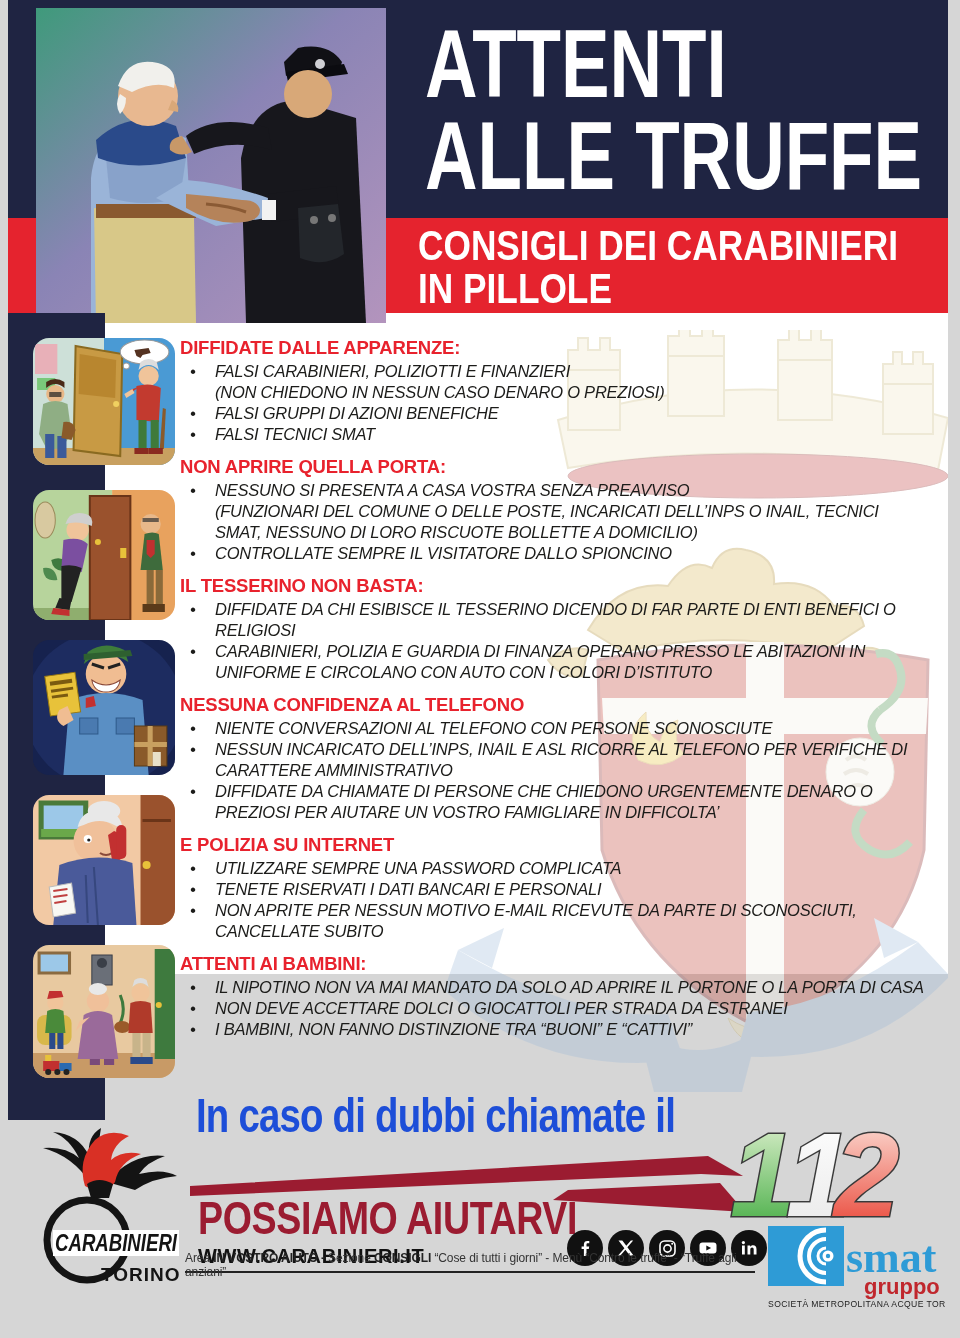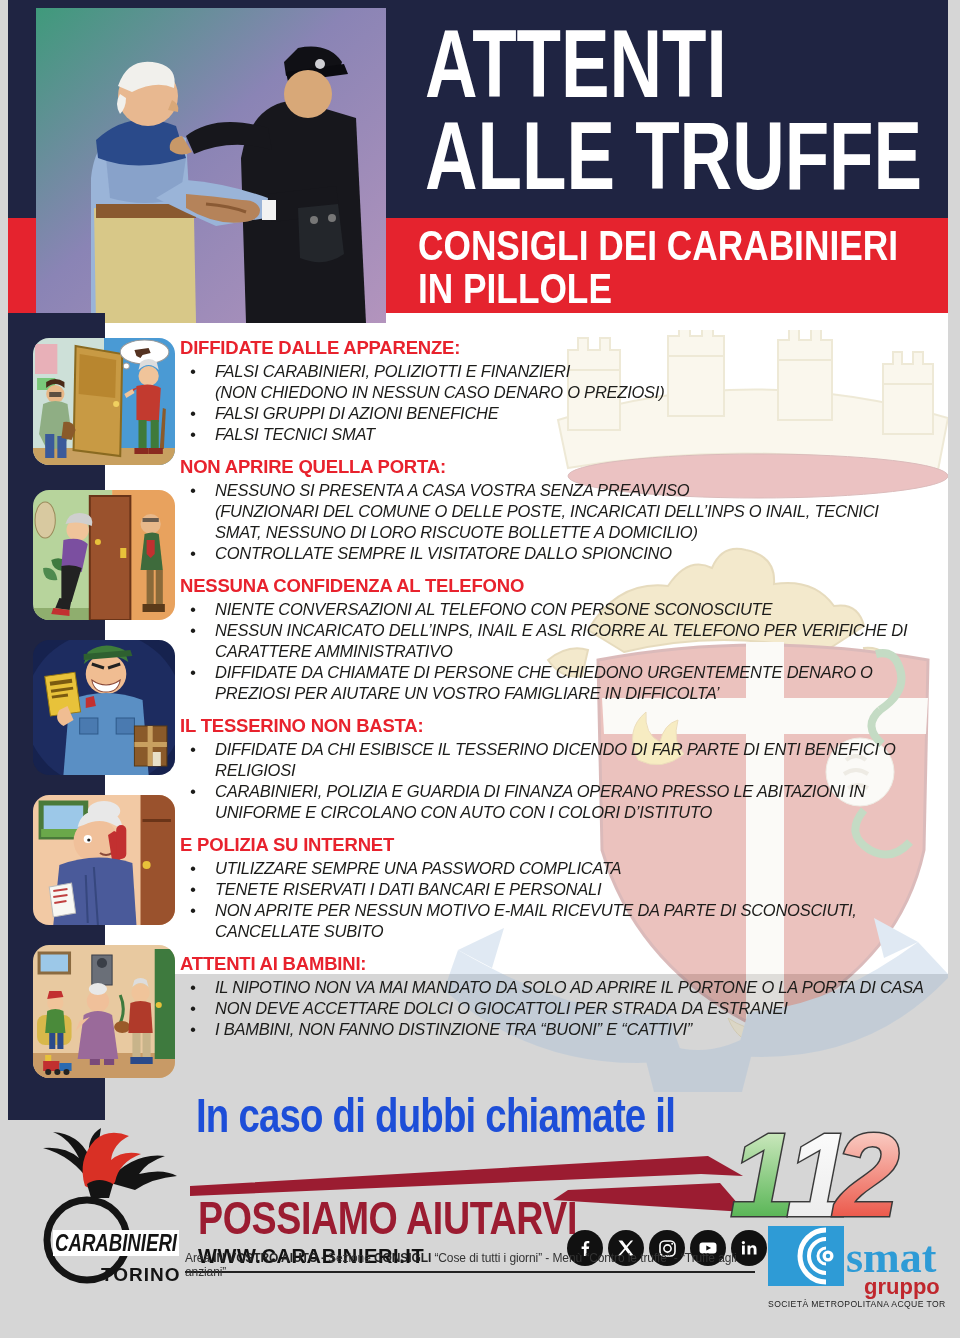--- a/index.html
+++ b/index.html
@@ -319,32 +319,32 @@
     </section>
     <section>
       <h2>NON APRIRE QUELLA PORTA:</h2>
       <ul>
         <li>NESSUNO SI PRESENTA A CASA VOSTRA SENZA PREAVVISO
 (FUNZIONARI DEL COMUNE O DELLE POSTE, INCARICATI DELL’INPS O INAIL, TECNICI SMAT, NESSUNO DI LORO RISCUOTE BOLLETTE A DOMICILIO)</li>
         <li>CONTROLLATE SEMPRE IL VISITATORE DALLO SPIONCINO</li>
       </ul>
     </section>
     <section>
+      <h2>IL TESSERINO NON BASTA:</h2>
+      <ul>
+        <li>DIFFIDATE DA CHI ESIBISCE IL TESSERINO DICENDO DI FAR PARTE DI ENTI BENEFICI O RELIGIOSI</li>
+        <li>CARABINIERI, POLIZIA E GUARDIA DI FINANZA OPERANO PRESSO LE ABITAZIONI IN UNIFORME E CIRCOLANO CON AUTO CON I COLORI D’ISTITUTO</li>
+      </ul>
+    </section>
+    <section>
       <h2>NESSUNA CONFIDENZA AL TELEFONO</h2>
       <ul>
         <li>NIENTE CONVERSAZIONI AL TELEFONO CON PERSONE SCONOSCIUTE</li>
         <li>NESSUN INCARICATO DELL’INPS, INAIL E ASL RICORRE AL TELEFONO PER VERIFICHE DI CARATTERE AMMINISTRATIVO</li>
         <li>DIFFIDATE DA CHIAMATE DI PERSONE CHE CHIEDONO URGENTEMENTE DENARO O PREZIOSI PER AIUTARE UN VOSTRO FAMIGLIARE IN DIFFICOLTA’</li>
-      </ul>
-    </section>
-    <section>
-      <h2>IL TESSERINO NON BASTA:</h2>
-      <ul>
-        <li>DIFFIDATE DA CHI ESIBISCE IL TESSERINO DICENDO DI FAR PARTE DI ENTI BENEFICI O RELIGIOSI</li>
-        <li>CARABINIERI, POLIZIA E GUARDIA DI FINANZA OPERANO PRESSO LE ABITAZIONI IN UNIFORME E CIRCOLANO CON AUTO CON I COLORI D’ISTITUTO</li>
       </ul>
     </section>
     <section>
       <h2>E POLIZIA SU INTERNET</h2>
       <ul>
         <li>UTILIZZARE SEMPRE UNA PASSWORD COMPLICATA</li>
         <li>TENETE RISERVATI I DATI BANCARI E PERSONALI</li>
         <li>NON APRITE PER NESSUN MOTIVO E-MAIL RICEVUTE DA PARTE DI SCONOSCIUTI,
 CANCELLATE SUBITO</li>
       </ul>

